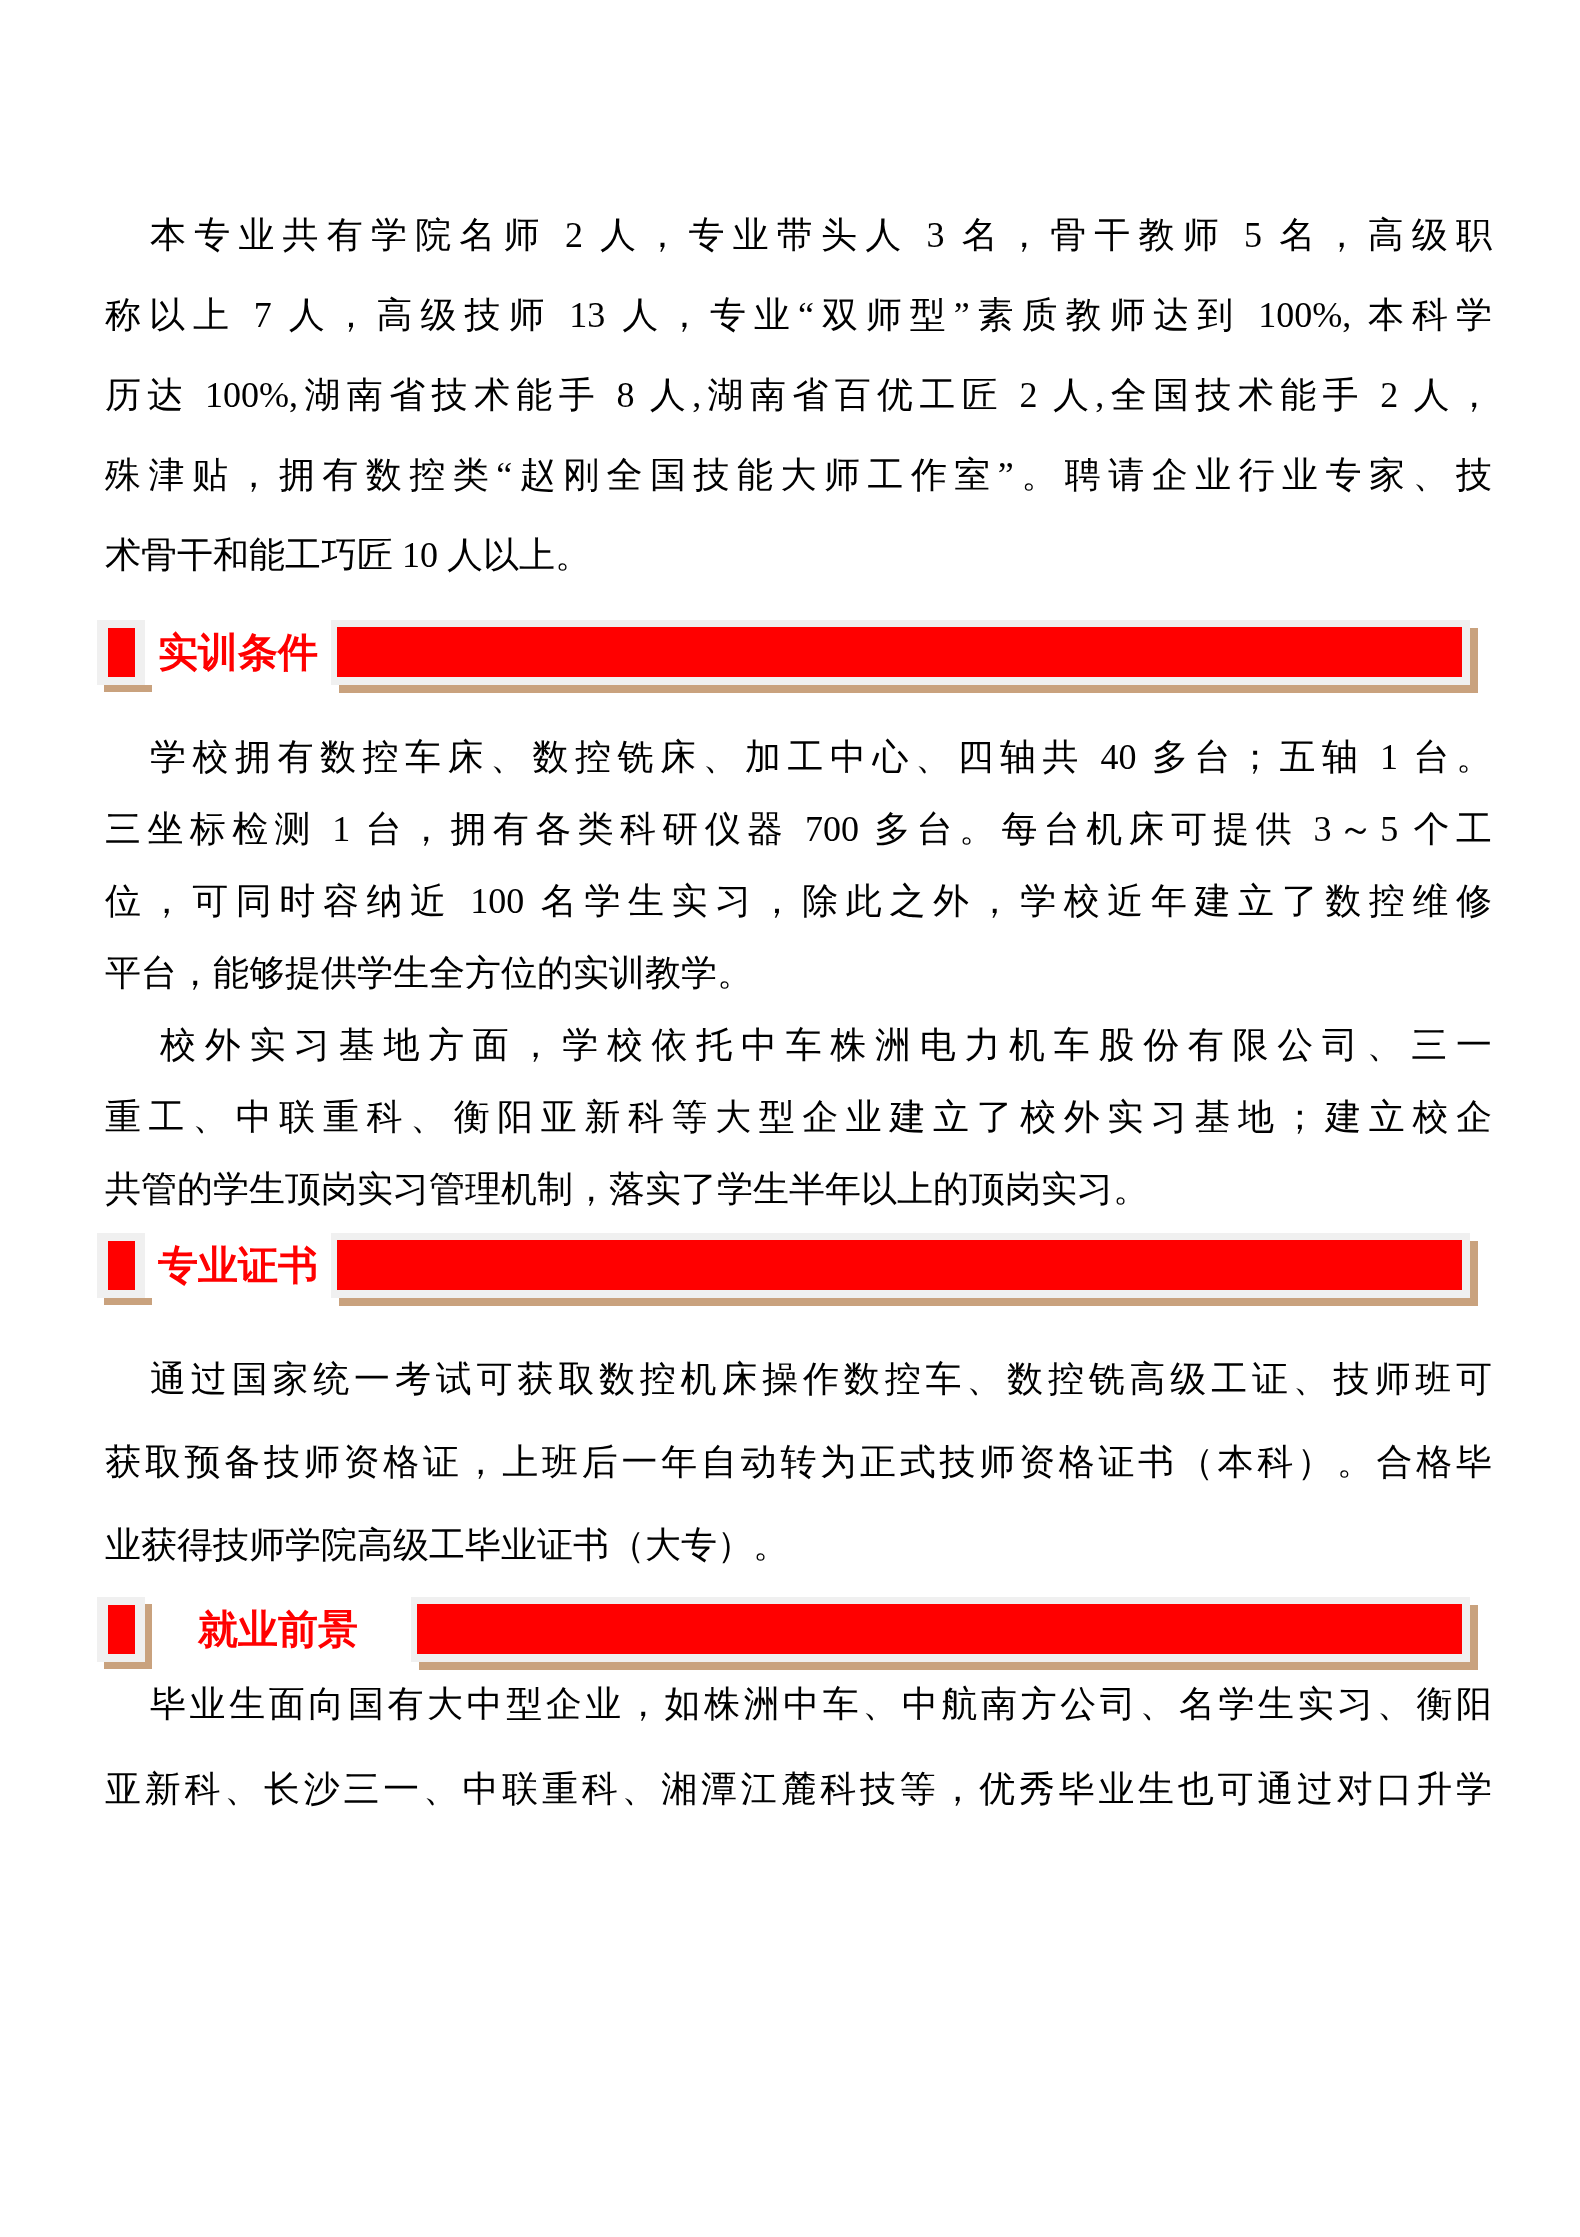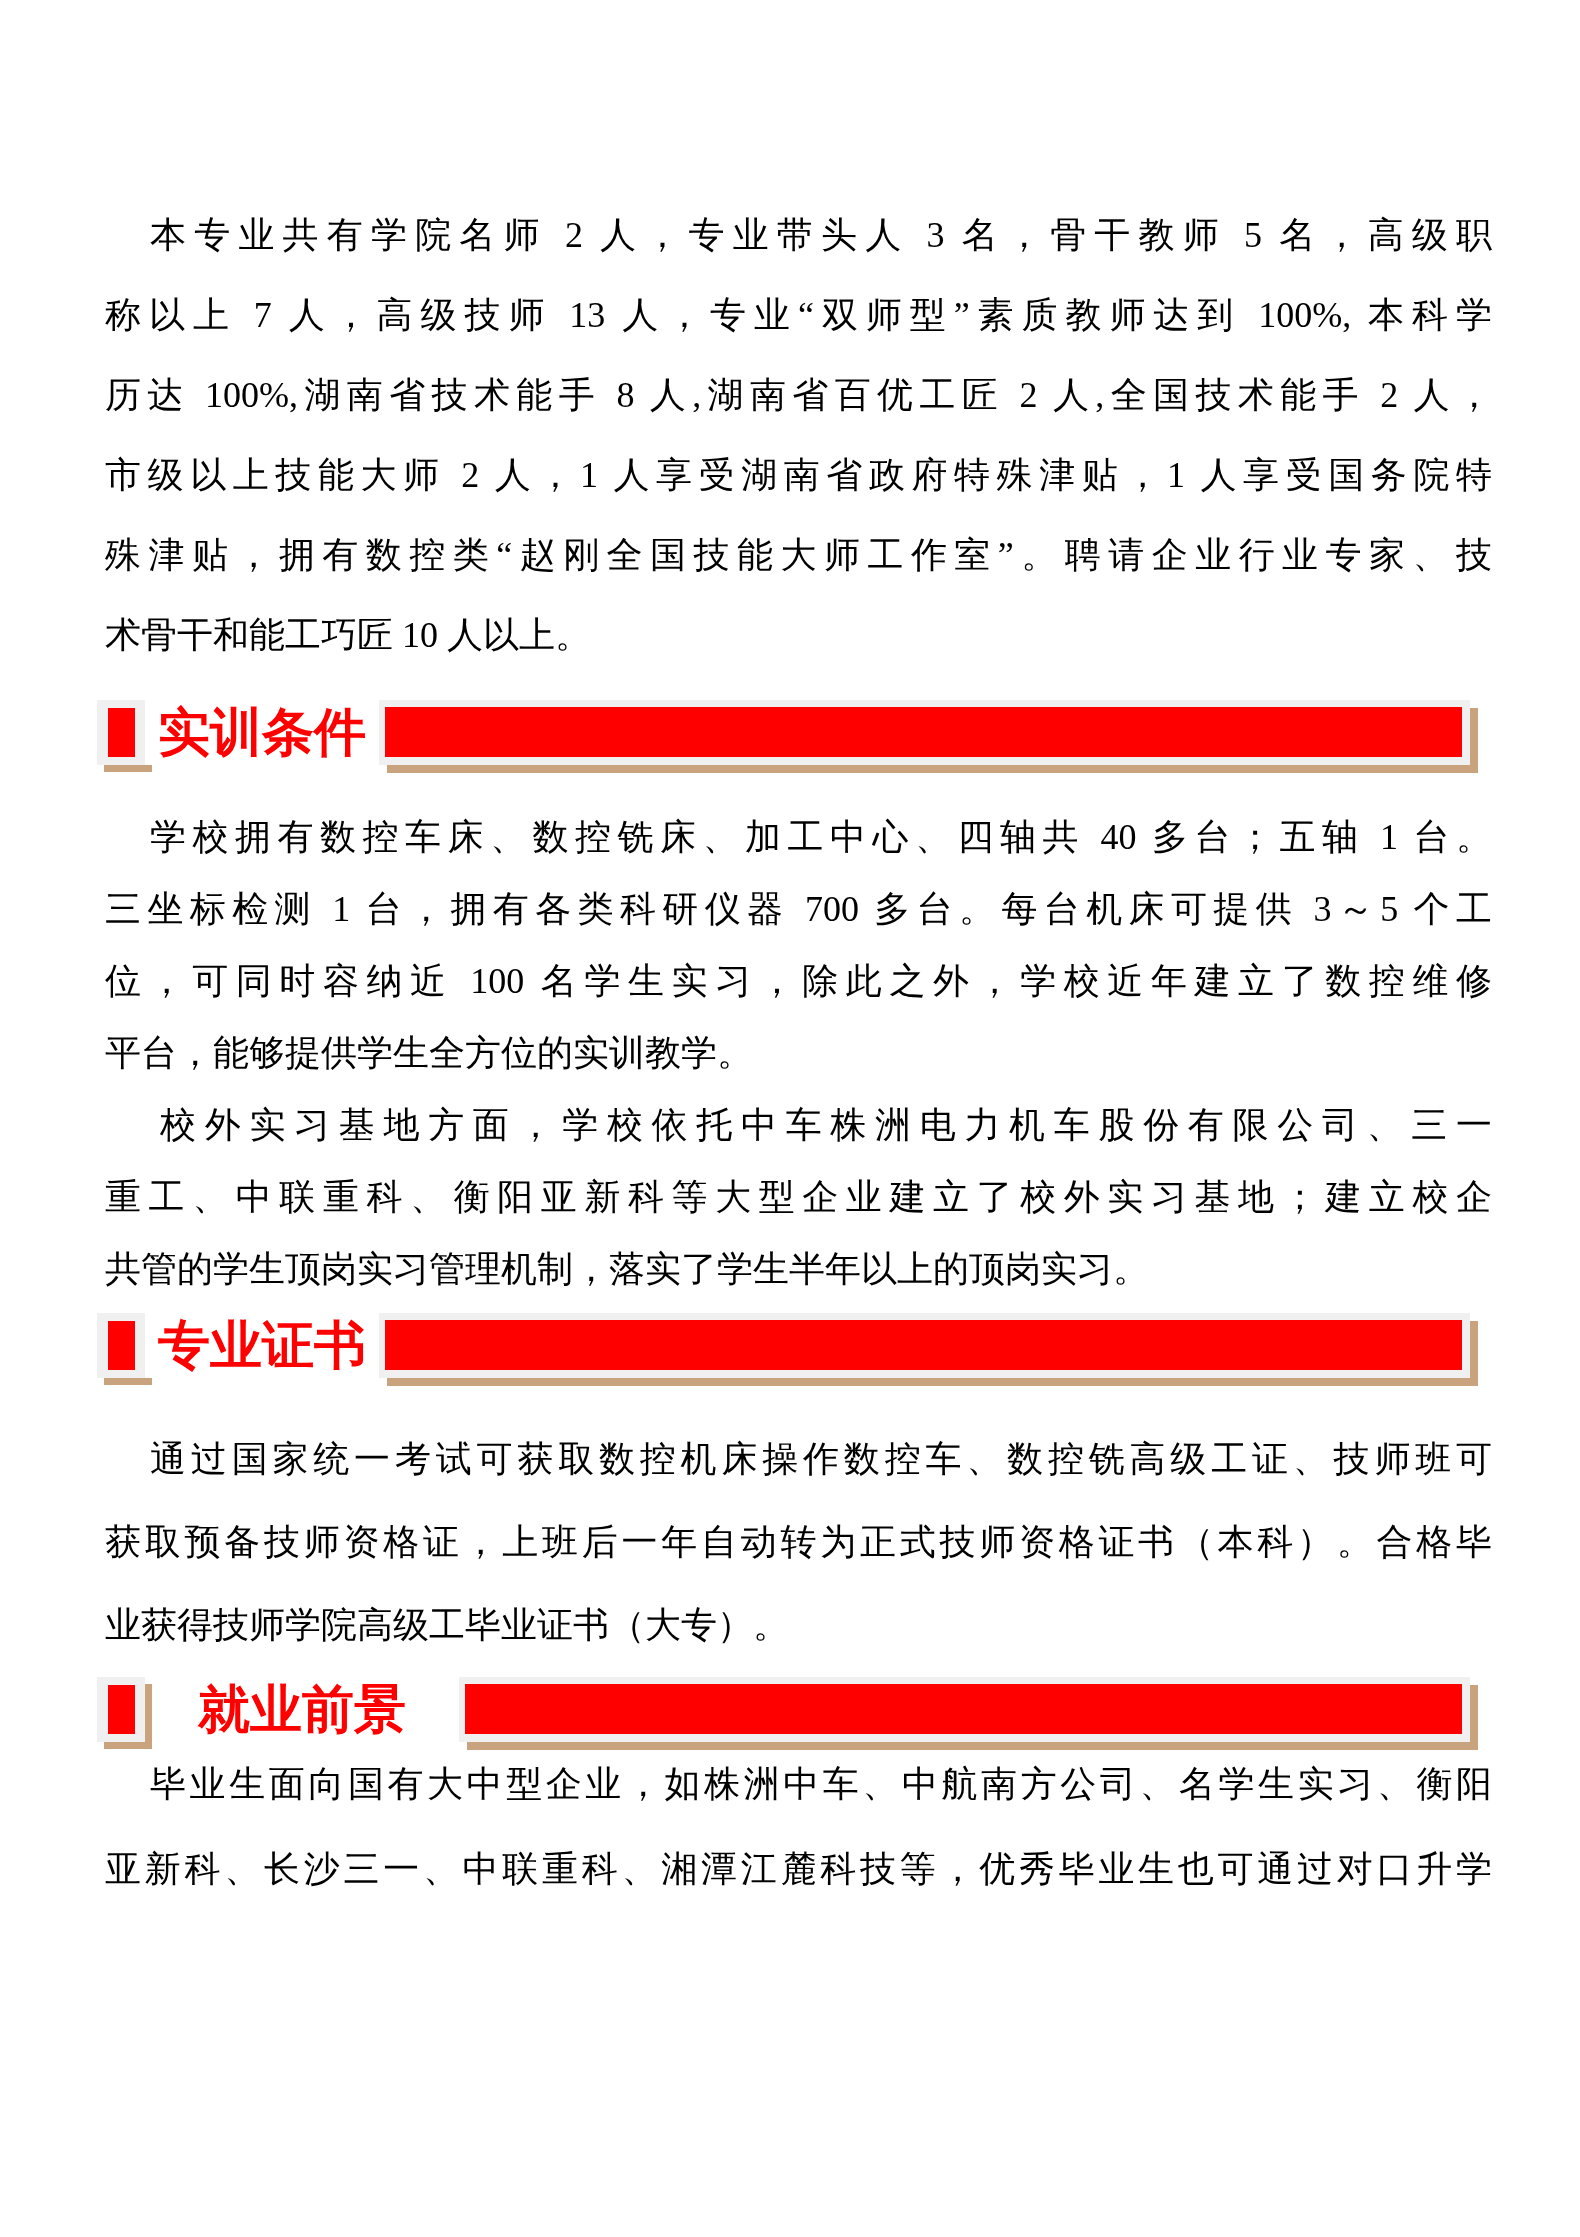--- a/index.html
+++ b/index.html
@@ -53,21 +53,21 @@
     width: 27px;
     height: 49px;
     background: #FF0000;
   }
   .banner-title {
     display: flex;
     align-items: center;
     padding: 0 13px;
     font-family: "Liberation Sans", "DejaVu Sans", sans-serif;
     font-weight: bold;
-    font-size: 52px;
+    font-size: 40px;
     color: #FF0000;
     background: #ffffff;
     flex: 0 0 auto;
   }
   .banner-bar {
     flex: 1 1 auto;
     background: #FF0000;
     border-style: solid;
     border-color: #F0F0F0;
     border-width: 7px 8px 8px 6px;
@@ -76,21 +76,20 @@
 </style>
 </head>
 <body>
 
 <div class="page">
 
   <div class="para intro">
     <div class="line fill indent">本专业共有学院名师 2 人，专业带头人 3 名，骨干教师 5 名，高级职</div>
     <div class="line fill">称以上 7 人，高级技师 13 人，专业“双师型”素质教师达到 100%, 本科学</div>
     <div class="line fill">历达 100%,湖南省技术能手 8 人,湖南省百优工匠 2 人,全国技术能手 2 人，</div>
-    <div class="line fill">市级以上技能大师 2 人，1 人享受湖南省政府特殊津贴，1 人享受国务院特</div>
     <div class="line fill">殊津贴，拥有数控类“赵刚全国技能大师工作室”。聘请企业行业专家、技</div>
     <div class="line lastline">术骨干和能工巧匠 10 人以上。</div>
   </div>
 
   <div class="banner b1">
     <div class="banner-chip">
         <div class="chip-red"></div>
       </div>
     <div class="banner-title">实训条件</div>
     <div class="banner-bar"></div>

